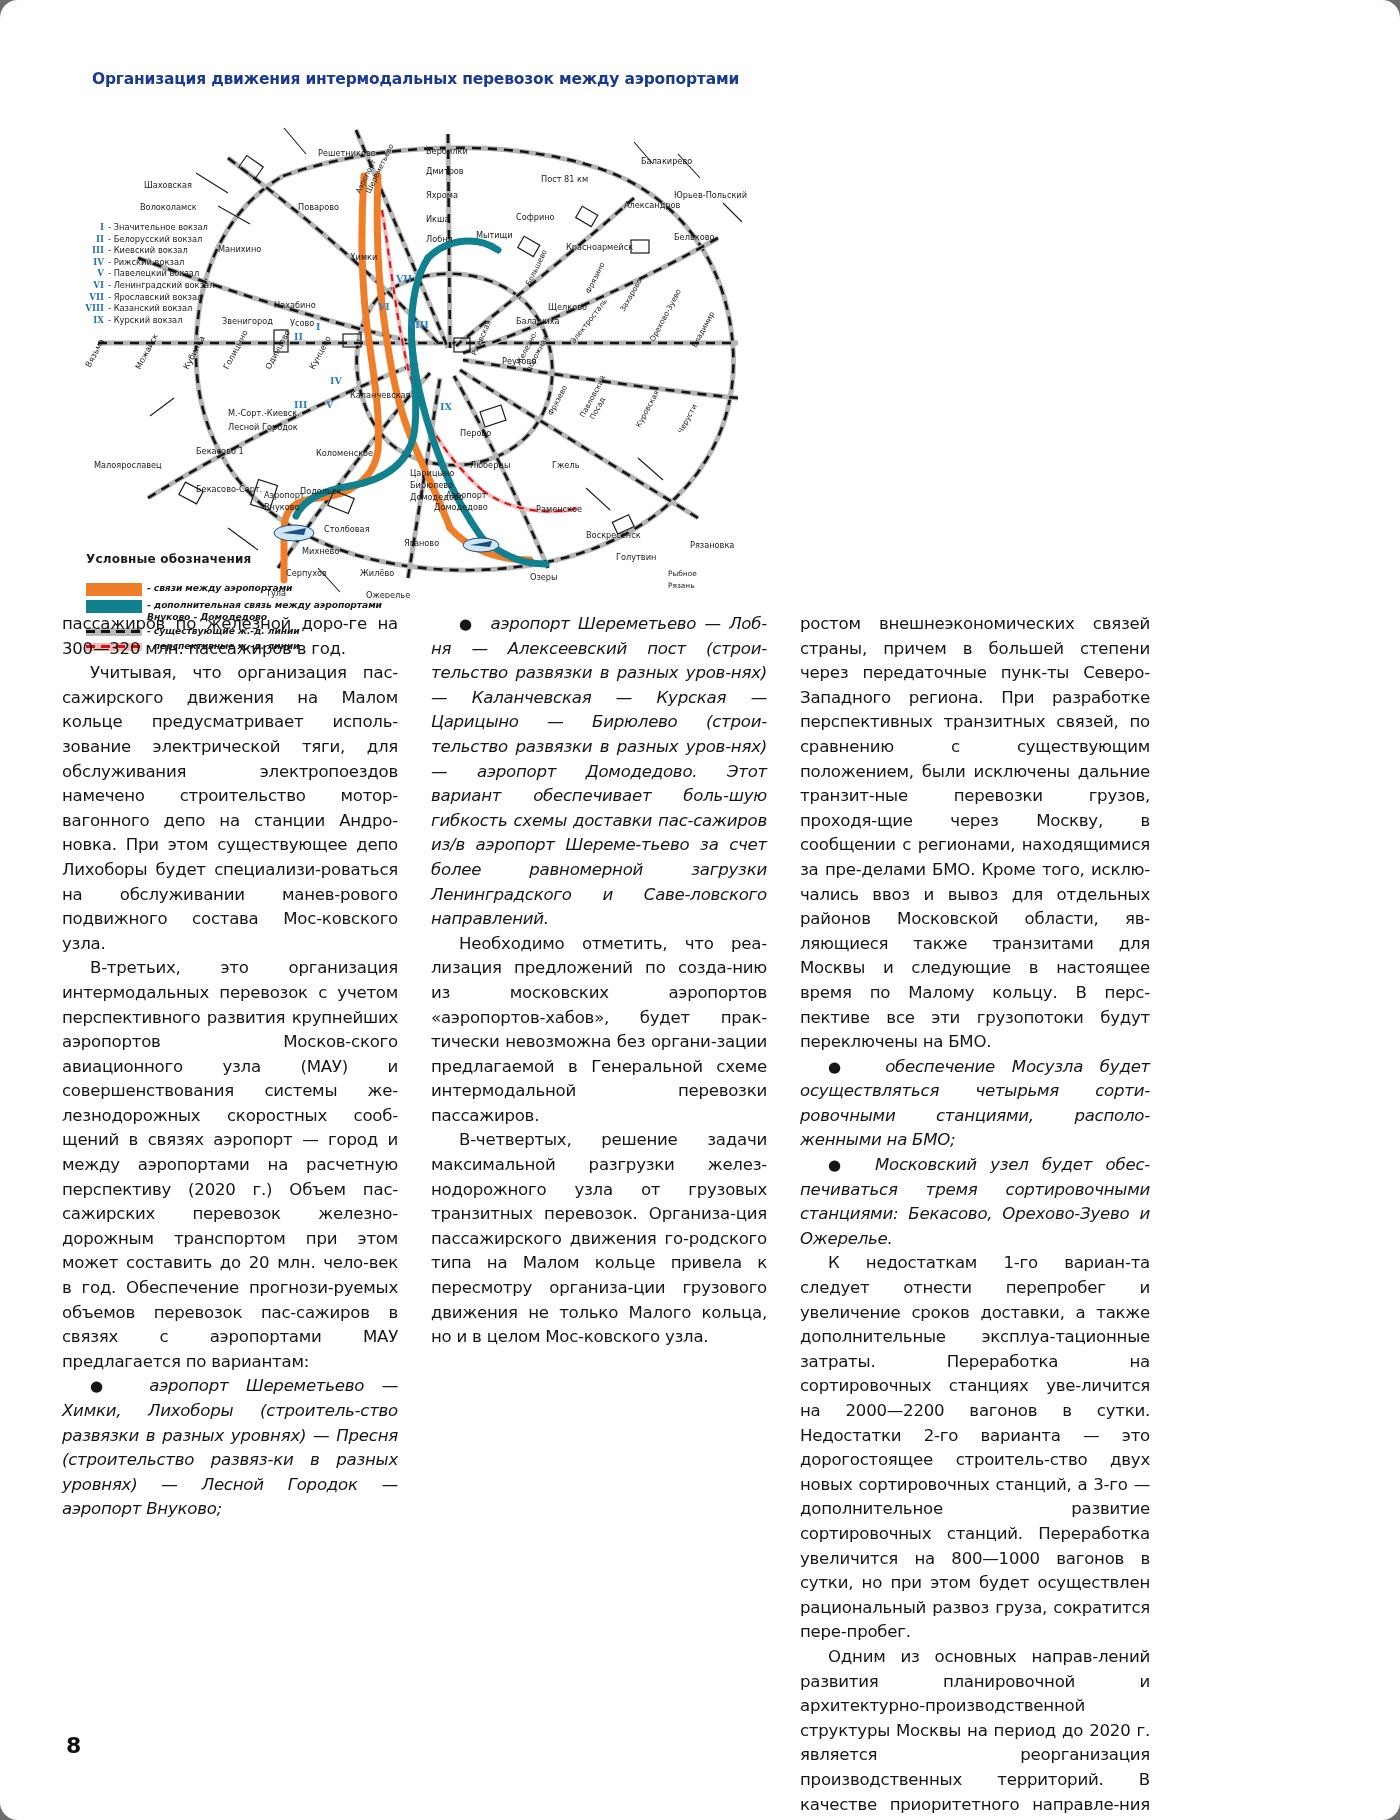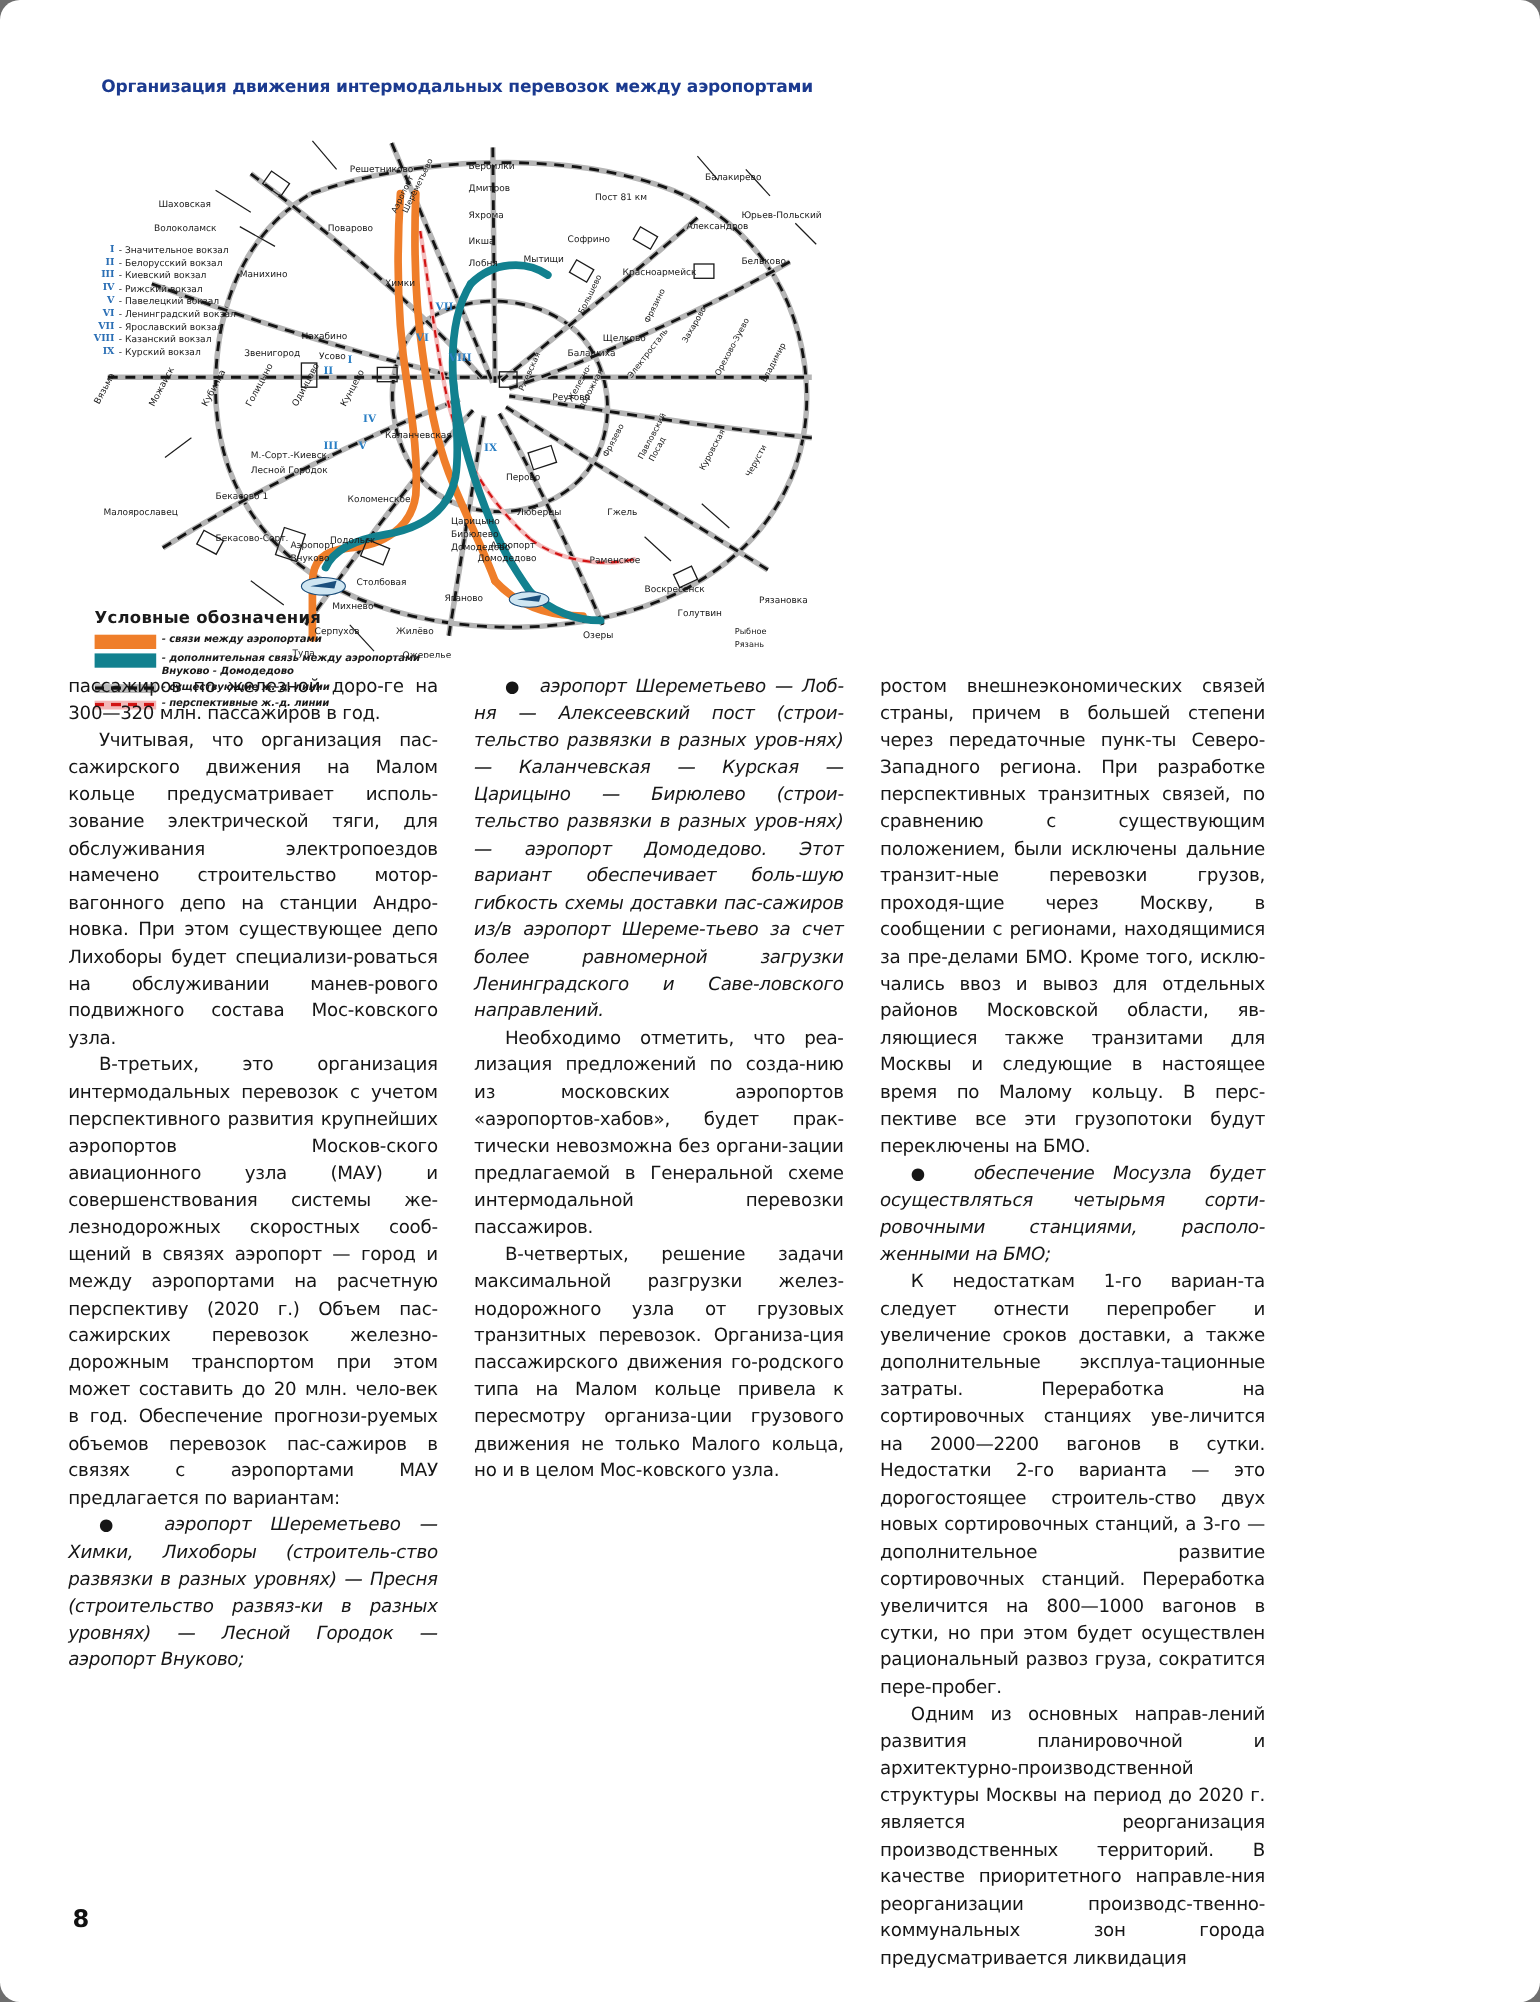--- a/index.html
+++ b/index.html
@@ -75,22 +75,22 @@
   .legend {
     position: absolute;
     left: 8px;
     top: 482px;
     width: 300px;
     font-size: 9px;
     color: #1a1a1a;
   }
   .legend-title {
     font-weight: bold;
-    font-size: 15px;
-    margin-bottom: 6px;
+    font-size: 12px;
+    margin-bottom: 16px;
     letter-spacing: 0.2px;
   }
   .legend-row {
     display: flex;
     align-items: flex-start;
     margin-bottom: 3px;
   }
   .swatch {
     width: 56px;
     height: 13px;
@@ -476,19 +476,22 @@
       </p>
       <p>Необходимо отметить, что реа-лизация предложений по созда-нию из московских аэропортов «аэропортов-хабов», будет прак-тически невозможна без органи-зации предлагаемой в Генеральной схеме интермодальной перевозки пассажиров.</p>
       <p>В-четвертых, решение задачи максимальной разгрузки желез-нодорожного узла от грузовых транзитных перевозок. Организа-ция пассажирского движения го-родского типа на Малом кольце привела к пересмотру организа-ции грузового движения не только Малого кольца, но и в целом Мос-ковского узла.</p>
     </div>
 
     <div class="col c3">
       <p class="noind">ростом внешнеэкономических связей страны, причем в большей степени через передаточные пунк-ты Северо-Западного региона. При разработке перспективных транзитных связей, по сравнению с существующим положением, были исключены дальние транзит-ные перевозки грузов, проходя-щие через Москву, в сообщении с регионами, находящимися за пре-делами БМО. Кроме того, исклю-чались ввоз и вывоз для отдельных районов Московской области, яв-ляющиеся также транзитами для Москвы и следующие в настоящее время по Малому кольцу. В перс-пективе все эти грузопотоки будут переключены на БМО.</p>
       <p class="bullet-p">
         <span class="b">●&nbsp;&nbsp;</span><span>обеспечение Мосузла будет осуществляться четырьмя сорти-ровочными станциями, располо-женными на БМО;</span>
       </p>
+      <p class="bullet-p">
+        <span class="b">●&nbsp;&nbsp;</span><span>Московский узел будет обес-печиваться тремя сортировочными станциями: Бекасово, Орехово-Зуево и Ожерелье.</span>
+      </p>
       <p>К недостаткам 1-го вариан-та следует отнести перепробег и увеличение сроков доставки, а также дополнительные эксплуа-тационные затраты. Переработка на сортировочных станциях уве-личится на 2000—2200 вагонов в сутки. Недостатки 2-го варианта — это дорогостоящее строитель-ство двух новых сортировочных станций, а 3-го — дополнительное развитие сортировочных станций. Переработка увеличится на 800—1000 вагонов в сутки, но при этом будет осуществлен рациональный развоз груза, сократится пере-пробег.</p>
       <p>Одним из основных направ-лений развития планировочной и архитектурно-производственной структуры Москвы на период до 2020 г. является реорганизация производственных территорий. В качестве приоритетного направле-ния реорганизации производс-твенно-коммунальных зон города предусматривается ликвидация</p>
     </div>
   </div>
 
   <div class="pagenum">8</div>
 </div>
 
 </body></html>

